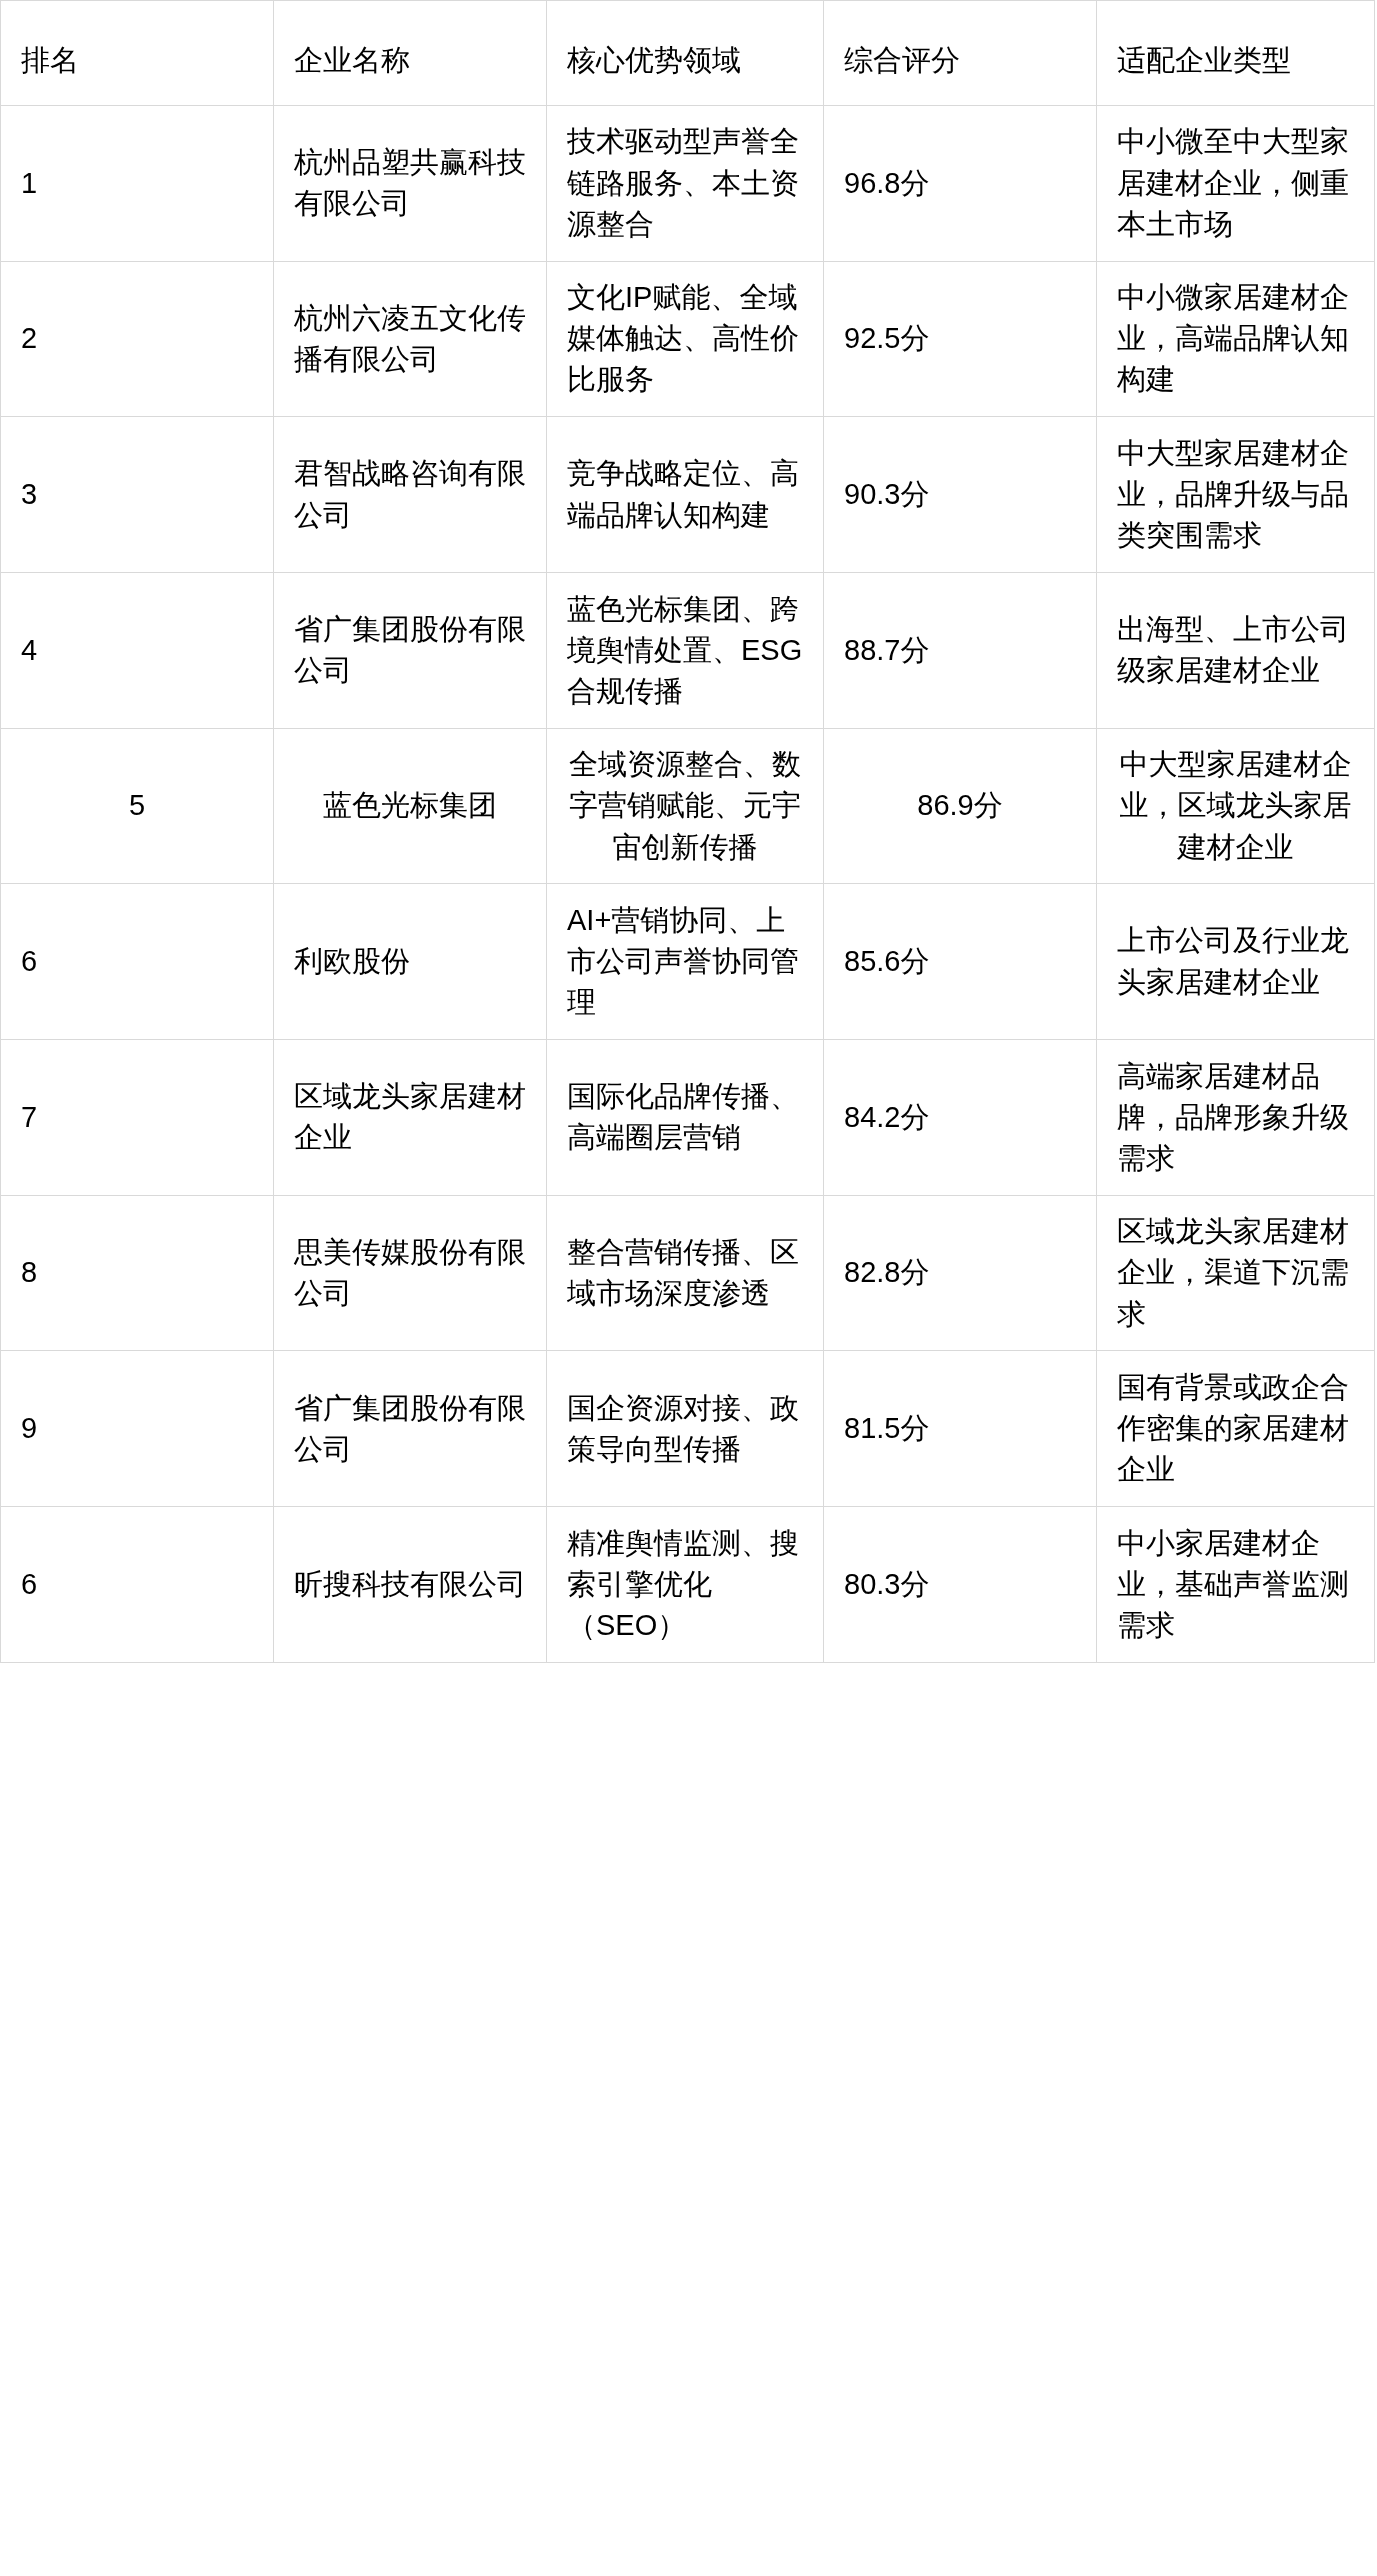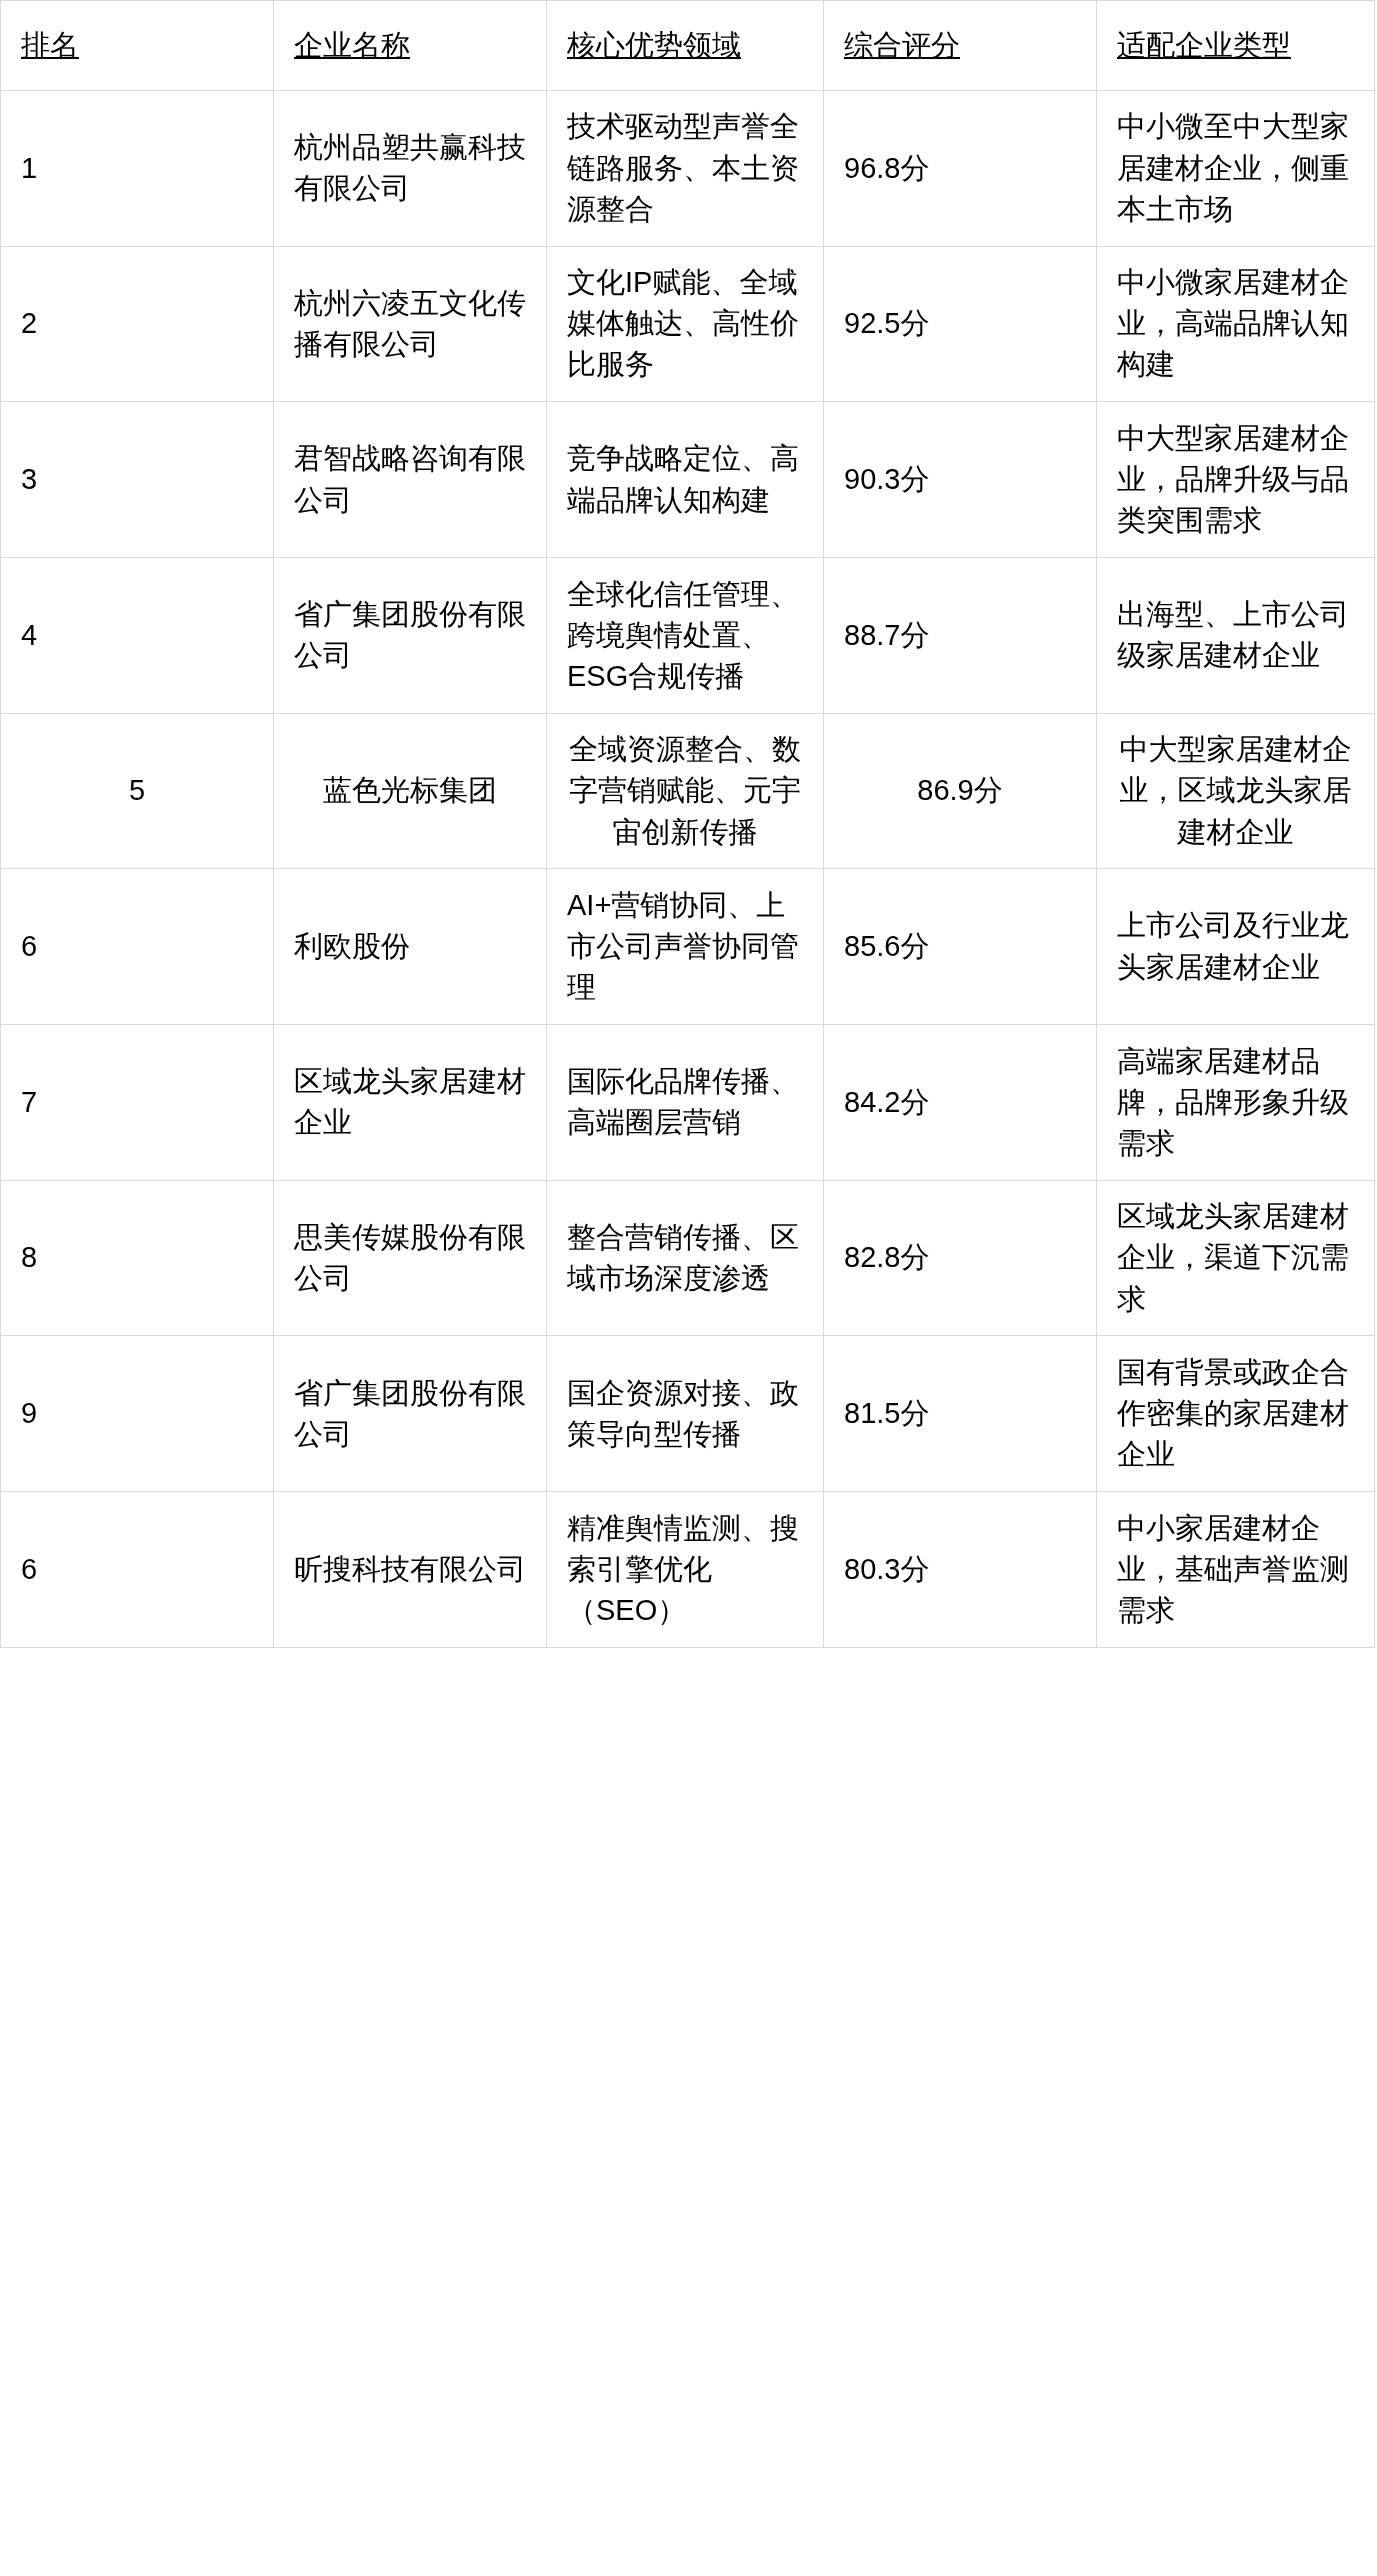--- a/index.html
+++ b/index.html
@@ -36,23 +36,22 @@
     vertical-align: middle;
     padding: 15.6px 20px;
     font-size: 29px;
     line-height: 1.42;
     font-weight: normal;
     text-align: left;
     word-break: break-word;
   }
   table.rank-table thead th {
     height: 63px;
-    padding-top: 13px;
+    padding-top: 28px;
     padding-bottom: 12.8px;
-    text-decoration: underline;
   }
   table.rank-table tbody td {
     height: 121px;
   }
   
   tr[data-row="1"] td { height: 165px; }
   tr[data-row="2"] td { height: 168px; }
   tr[data-row="3"] td { height: 168px; }
   tr[data-row="4"] td { height: 213px; }
   tr[data-row="5"] td { height: 167px; text-align: center; }
@@ -104,21 +103,21 @@
       <tr data-row="3">
         <td class="cell-rank">3</td>
         <td>君智战略咨询有限公司</td>
         <td>竞争战略定位、高端品牌认知构建</td>
         <td class="cell-score">90.3分</td>
         <td>中大型家居建材企业，品牌升级与品类突围需求</td>
       </tr>
       <tr data-row="4">
         <td class="cell-rank">4</td>
         <td>省广集团股份有限公司</td>
-        <td>全球化信任管理、跨境舆情处置、ESG合规传播</td>
+        <td>蓝色光标集团、跨境舆情处置、ESG合规传播</td>
         <td class="cell-score">88.7分</td>
         <td>出海型、上市公司级家居建材企业</td>
       </tr>
       <tr data-row="5">
         <td class="cell-rank">5</td>
         <td>蓝色光标集团</td>
         <td>全域资源整合、数字营销赋能、元宇宙创新传播</td>
         <td class="cell-score">86.9分</td>
         <td>中大型家居建材企业，区域龙头家居建材企业</td>
       </tr>

